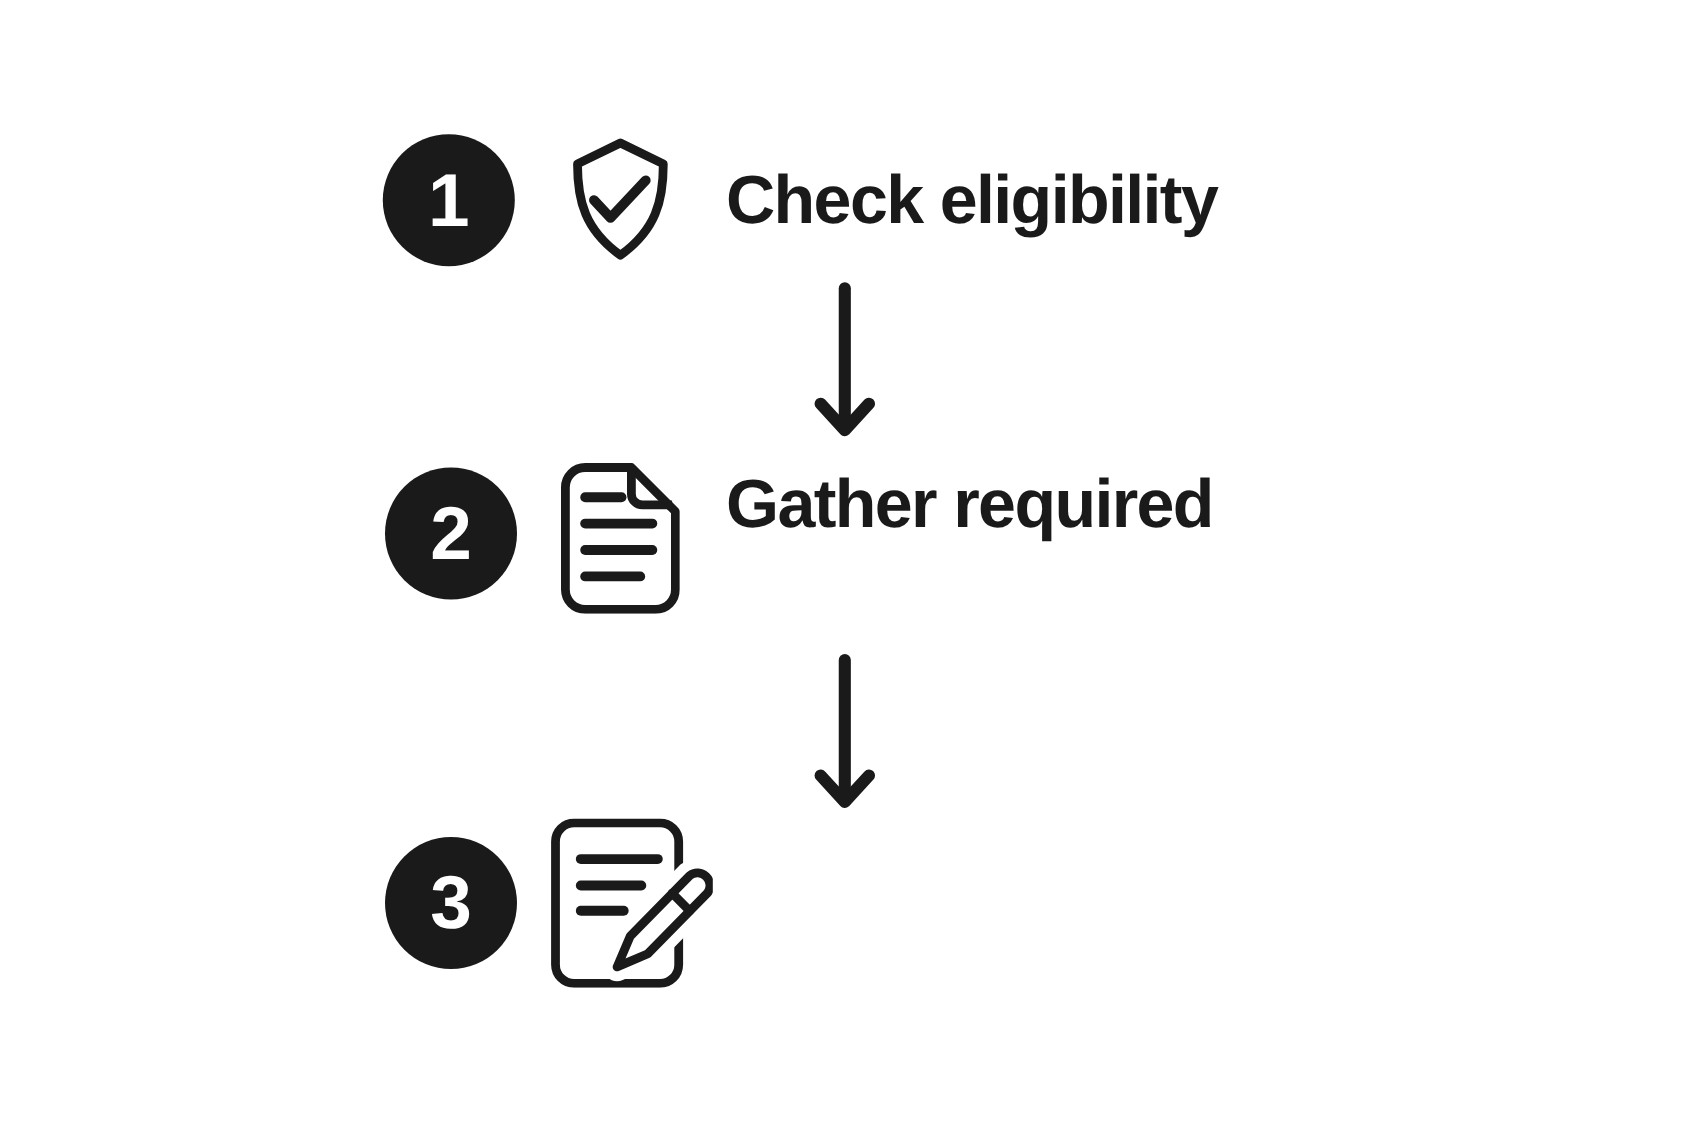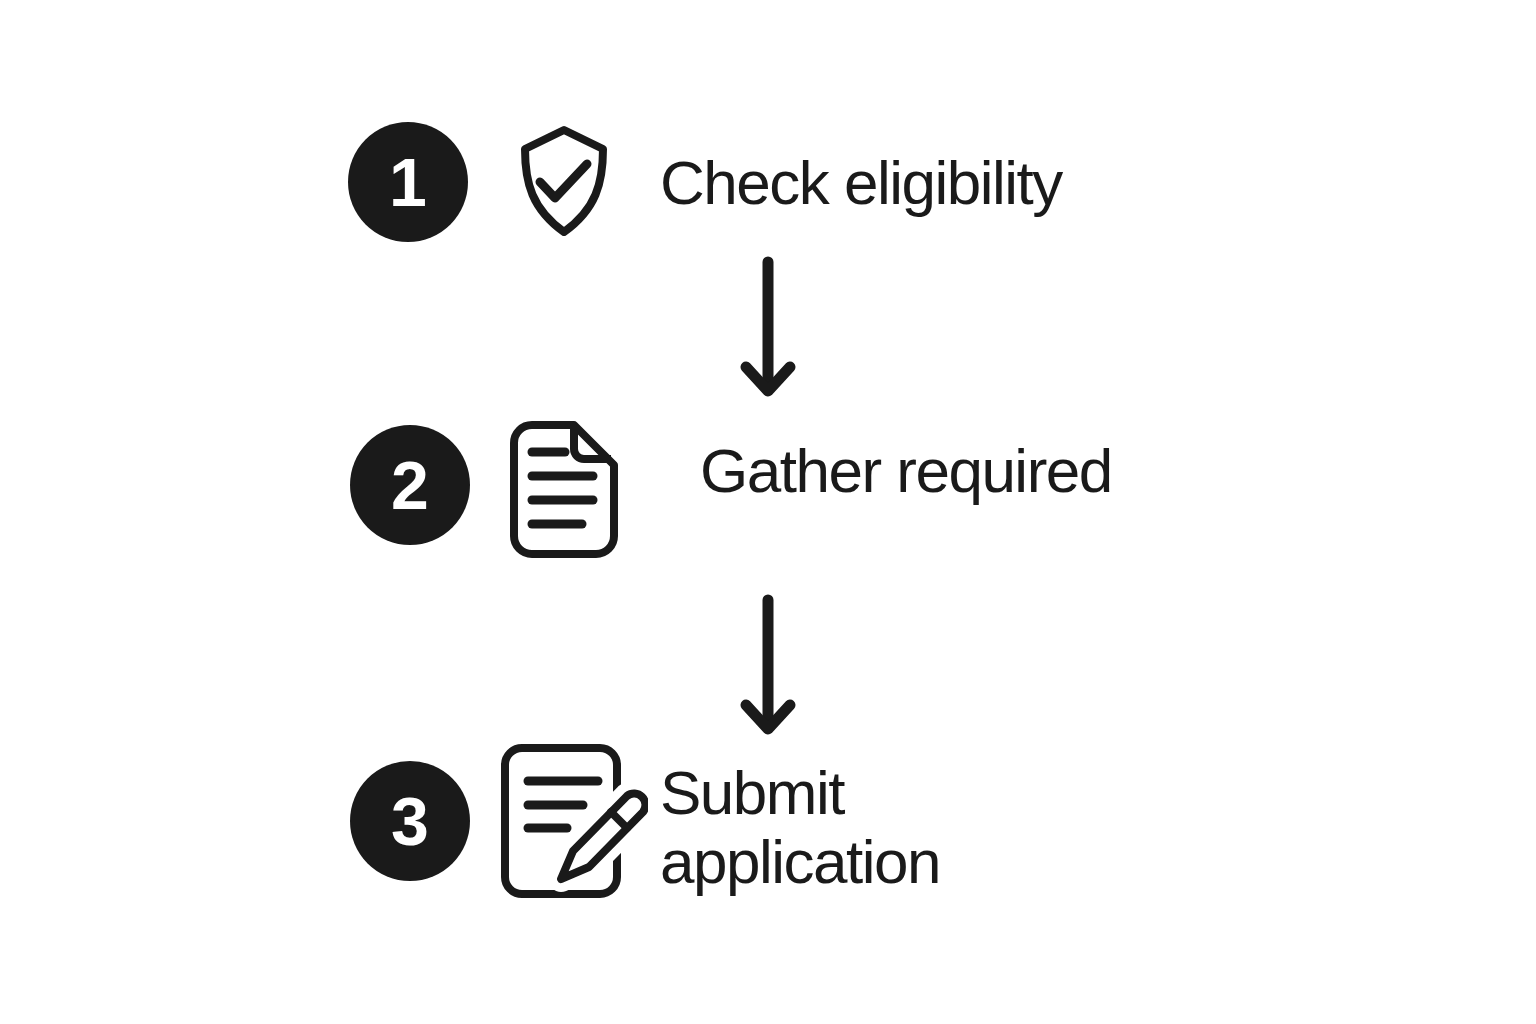--- a/index.html
+++ b/index.html
@@ -12,21 +12,21 @@
   }
   .num-circle {
     position:absolute; width:120px; height:120px; border-radius:50%;
     background:var(--ink); color:var(--numtext);
     display:flex; align-items:center; justify-content:center;
     font-size:68px; font-weight:bold; line-height:1;
   }
   .step-icon { position:absolute; color:var(--ink); }
   .step-label {
     position:absolute; left:660px;
-    font-size:62px; font-weight:normal; letter-spacing:-1.5px;
+    font-size:62px; font-weight:bold; letter-spacing:-1.5px;
     line-height:69px; color:var(--ink);
   }
   .step-label span { display:block; }
   .flow-arrow { position:absolute; color:var(--ink); }
 </style>
 </head>
 <body>
 
 <div class="canvas">
 
@@ -55,21 +55,21 @@
 
   <svg class="step-icon" style="left:510px; top:421px;" width="108" height="137" viewBox="0 0 108 137">
     <path d="M64 4 H22 C12 4 4 12 4 22 V115 C4 125 12 133 22 133 H86 C96 133 104 125 104 115 V44 Z" fill="none" stroke="currentColor" stroke-width="8" stroke-linejoin="round"></path>
     <path d="M64 6 V28 C64 33.5 68.5 38 74 38 H101" fill="none" stroke="currentColor" stroke-width="8" stroke-linejoin="round"></path>
     <path d="M22 31 H55" stroke="currentColor" stroke-width="9" stroke-linecap="round"></path>
     <path d="M22 55 H83" stroke="currentColor" stroke-width="9" stroke-linecap="round"></path>
     <path d="M22 79 H83" stroke="currentColor" stroke-width="9" stroke-linecap="round"></path>
     <path d="M22 103 H72" stroke="currentColor" stroke-width="9" stroke-linecap="round"></path>
   </svg>
 
-  <div class="step-label" style="top:436px;margin-left:40px;">
+  <div class="step-label" style="top:424px;">
     <span>Gather required</span>
   </div>
 
   <svg class="flow-arrow" style="left:740px; top:594px;" width="56" height="142" viewBox="0 0 56 142">
     <path d="M28 6 L28 133" fill="none" stroke="currentColor" stroke-width="11" stroke-linecap="round"></path>
     <path d="M6 111 L28 135 L50 111" fill="none" stroke="currentColor" stroke-width="11" stroke-linecap="round" stroke-linejoin="round"></path>
   </svg>
 
   <div class="num-circle" style="left:350px; top:761px;">
     <span>3</span>
@@ -79,18 +79,14 @@
     <rect x="7" y="4" width="112" height="146" rx="17" fill="none" stroke="currentColor" stroke-width="8"></rect>
     <path d="M30 37 H100" stroke="currentColor" stroke-width="9" stroke-linecap="round"></path>
     <path d="M30 61 H85" stroke="currentColor" stroke-width="9" stroke-linecap="round"></path>
     <path d="M30 84 H69" stroke="currentColor" stroke-width="9" stroke-linecap="round"></path>
 
     <path d="M63 135 L75 107 L129 52 A11.4 11.4 0 0 1 145 68 L91 123 Z" fill="#ffffff" stroke="#ffffff" stroke-width="26" stroke-linejoin="round"></path>
     <path d="M63 135 L75 107 L129 52 A11.4 11.4 0 0 1 145 68 L91 123 Z" fill="none" stroke="currentColor" stroke-width="8" stroke-linejoin="round"></path>
     <path d="M113 68 L129 84" stroke="currentColor" stroke-width="8" stroke-linecap="round"></path>
   </svg>
 
-  <div class="step-label" style="top:758px;">
-    <span>Submit</span>
-    <span>application</span>
-  </div>
 
 </div>
 
 </body></html>

